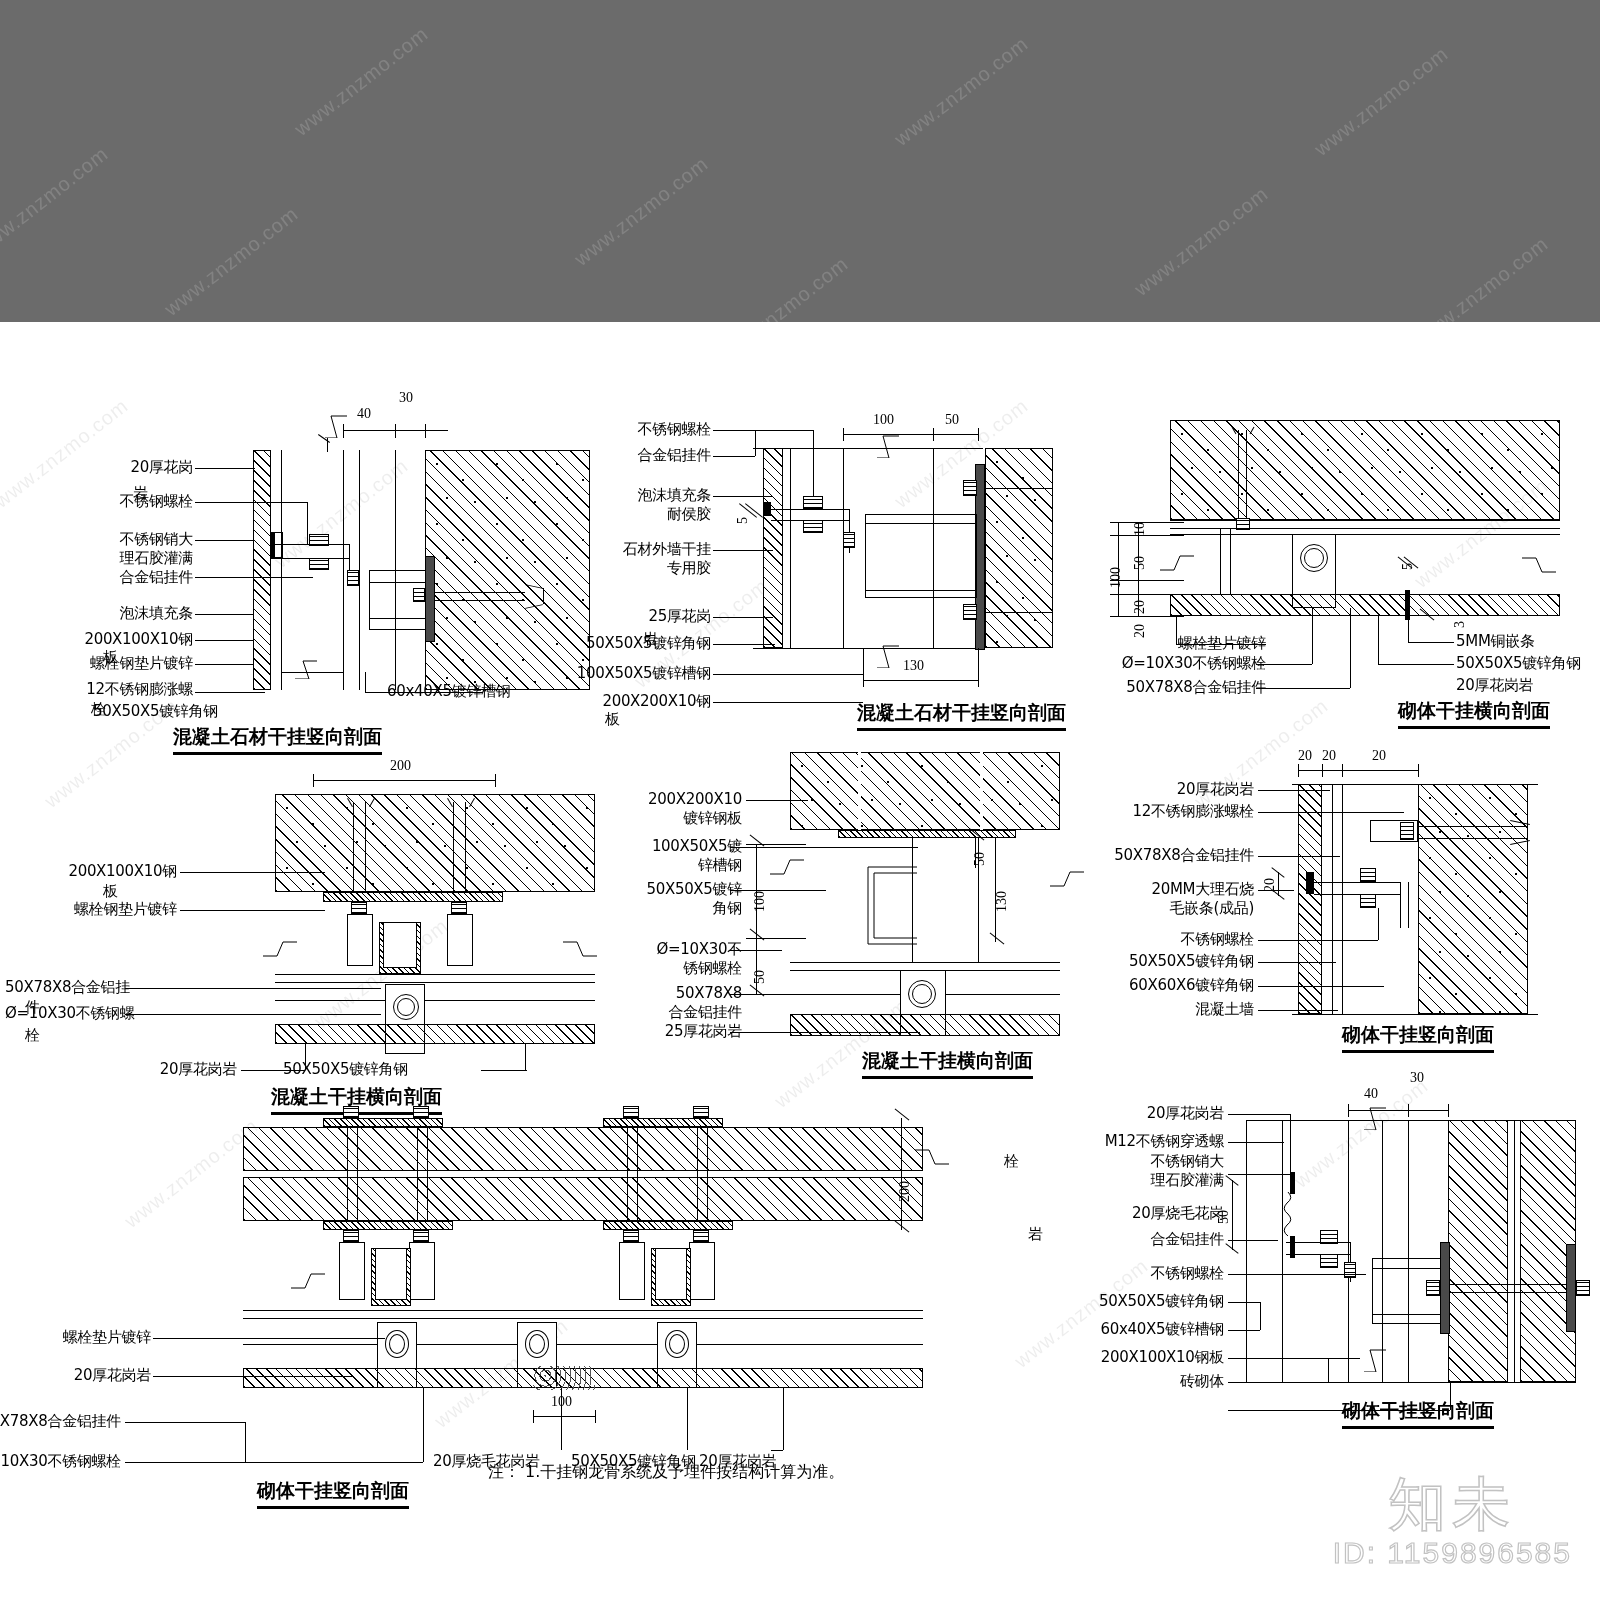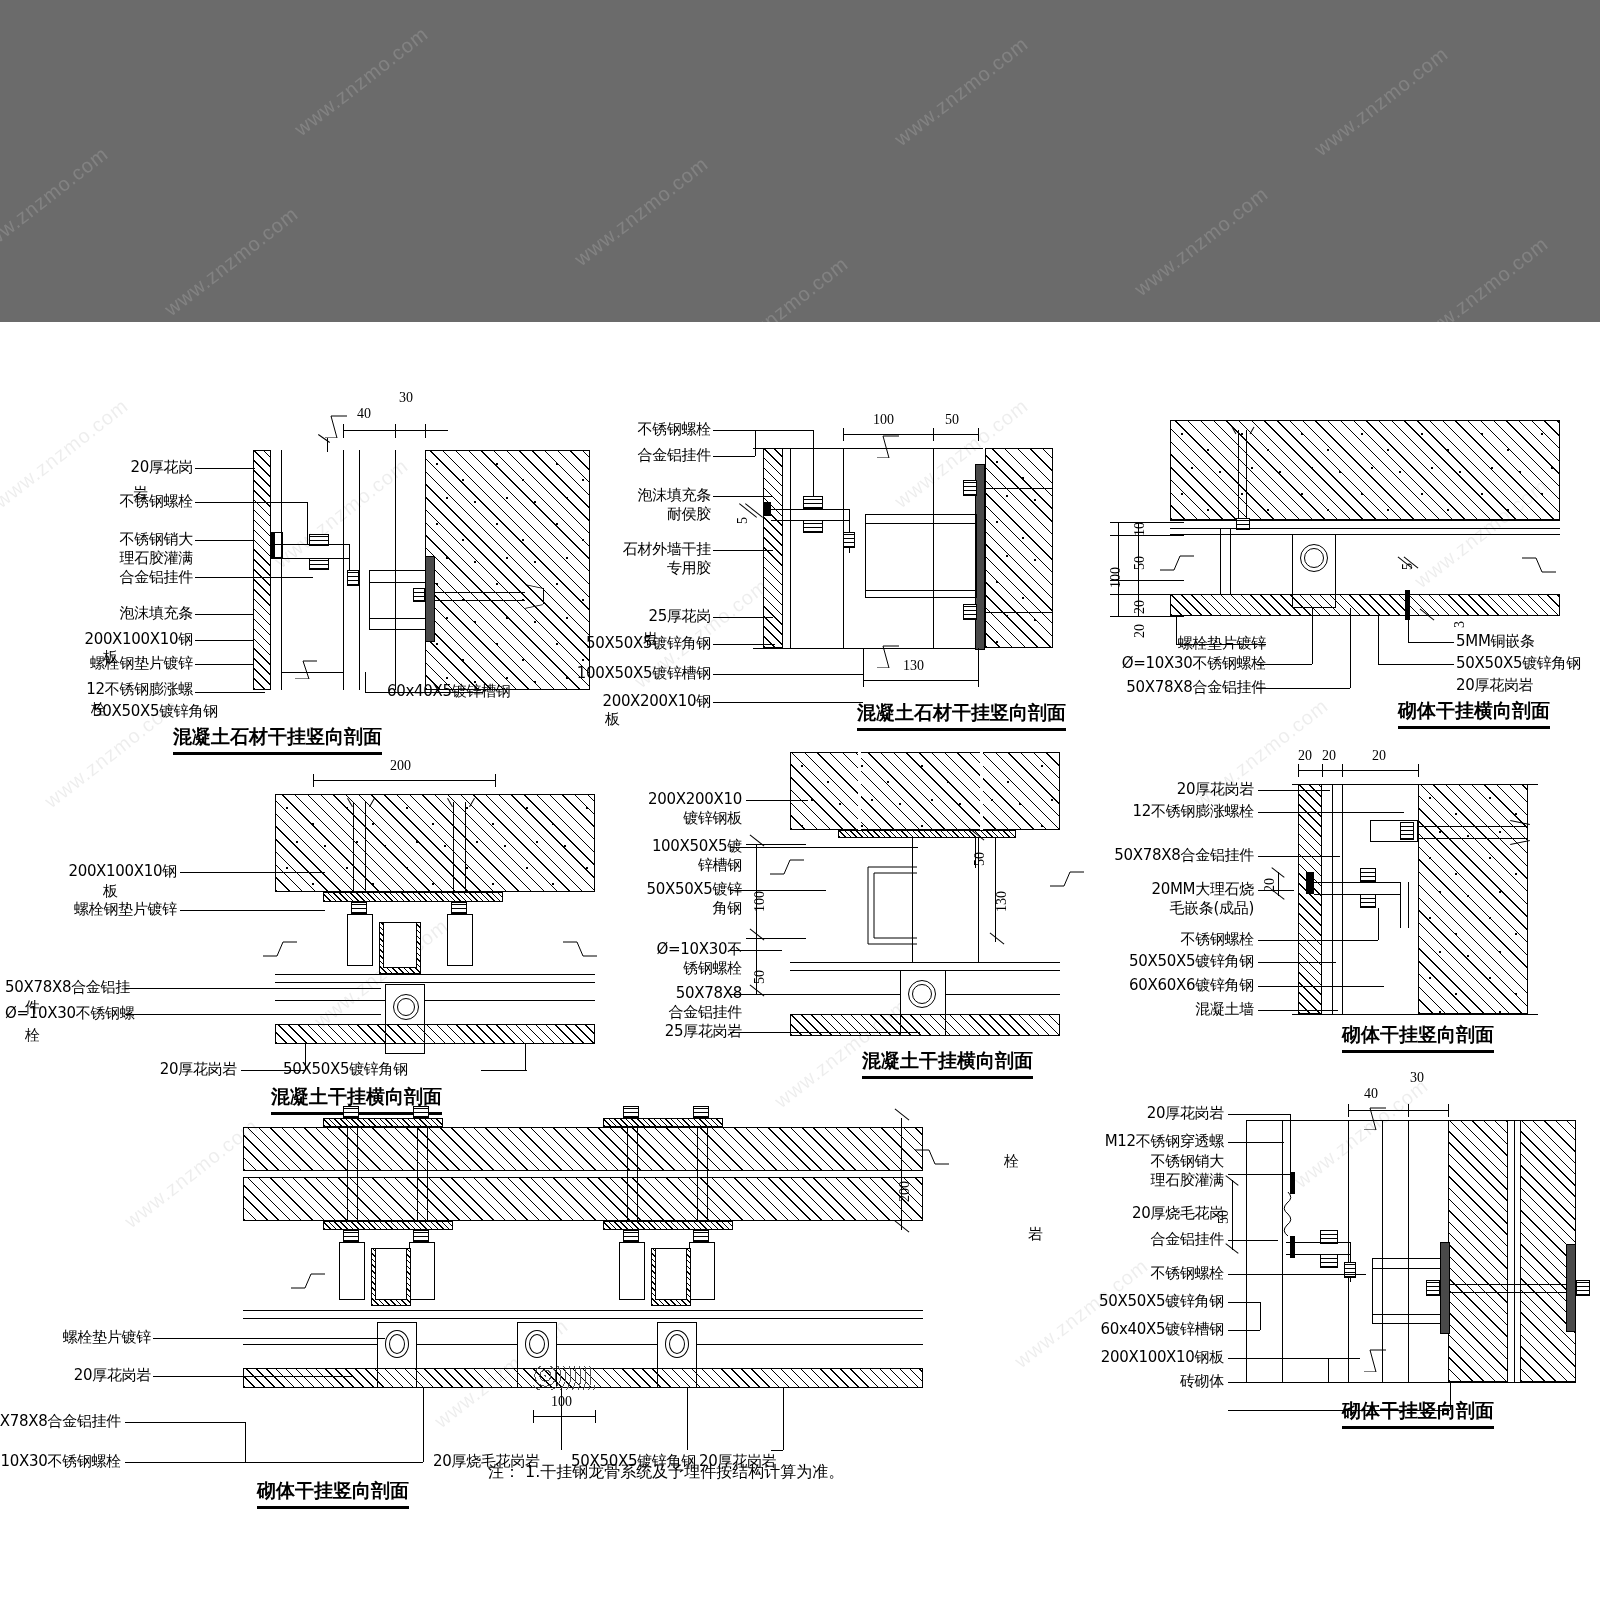--- a/index.html
+++ b/index.html
@@ -801,14 +801,18 @@
     <div class="lbl r" style="left:-8px;top:240px;width:212px;">50X50X5镀锌角钢</div>
     <div class="lbl r" style="left:-8px;top:268px;width:212px;">60x40X5镀锌槽钢</div>
     <div class="lbl r" style="left:-20px;top:296px;width:224px;">200X100X10钢板</div>
     <div class="lbl r" style="left:80px;top:320px;width:124px;">砖砌体</div>
 
     <div class="dtitle" style="left:322px;top:346px;">砌体干挂竖向剖面</div>
   </div>
 
   <div class="note" style="left:488px;top:1140px;">注： 1.干挂钢龙骨系统及予埋件按结构计算为准。</div>
 
+  <div id="brand">
+    <div id="brand-logo">知未</div>
+    <div id="brand-id">ID: 1159896585</div>
+  </div>
 
 </div>
 
 </body></html>

